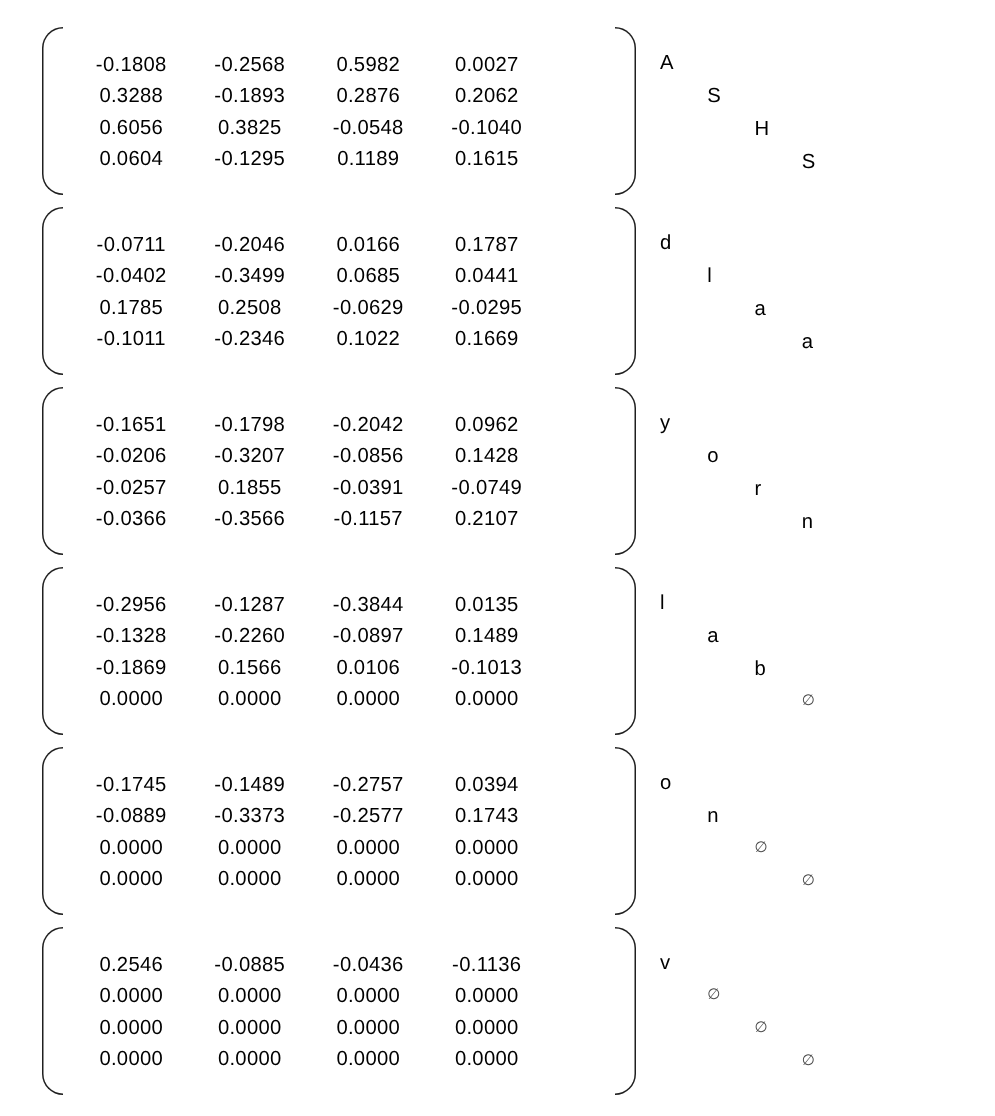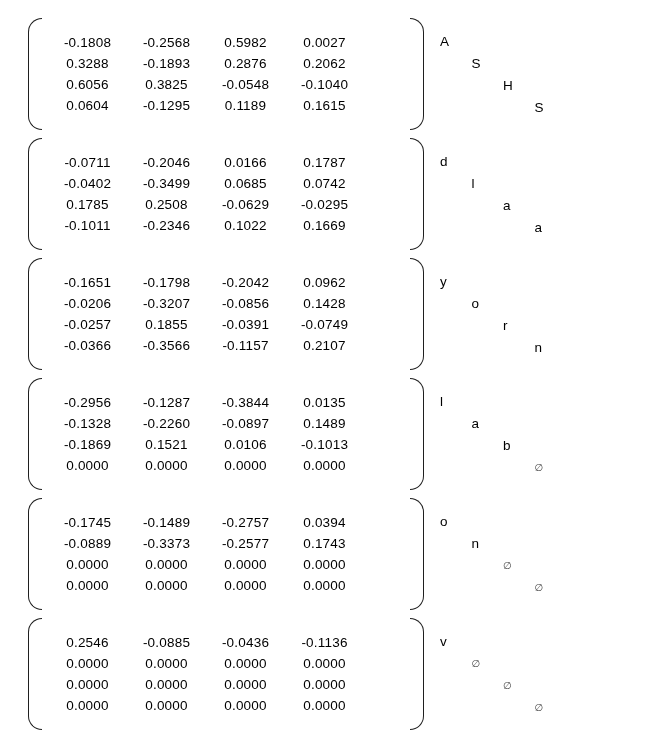--- a/index.html
+++ b/index.html
@@ -108,21 +108,21 @@
       <div class="block">
         <div class="paren paren-left"></div>
         <div class="grid">
           <div class="cell">-0.0711</div>
           <div class="cell">-0.2046</div>
           <div class="cell">0.0166</div>
           <div class="cell">0.1787</div>
           <div class="cell">-0.0402</div>
           <div class="cell">-0.3499</div>
           <div class="cell">0.0685</div>
-          <div class="cell">0.0742</div>
+          <div class="cell">0.0441</div>
           <div class="cell">0.1785</div>
           <div class="cell">0.2508</div>
           <div class="cell">-0.0629</div>
           <div class="cell">-0.0295</div>
           <div class="cell">-0.1011</div>
           <div class="cell">-0.2346</div>
           <div class="cell">0.1022</div>
           <div class="cell">0.1669</div>
         </div>
         <div class="paren paren-right"></div>
@@ -166,21 +166,21 @@
         <div class="grid">
           <div class="cell">-0.2956</div>
           <div class="cell">-0.1287</div>
           <div class="cell">-0.3844</div>
           <div class="cell">0.0135</div>
           <div class="cell">-0.1328</div>
           <div class="cell">-0.2260</div>
           <div class="cell">-0.0897</div>
           <div class="cell">0.1489</div>
           <div class="cell">-0.1869</div>
-          <div class="cell">0.1521</div>
+          <div class="cell">0.1566</div>
           <div class="cell">0.0106</div>
           <div class="cell">-0.1013</div>
           <div class="cell">0.0000</div>
           <div class="cell">0.0000</div>
           <div class="cell">0.0000</div>
           <div class="cell">0.0000</div>
         </div>
         <div class="paren paren-right"></div>
         <div class="letters">
           <span class="letter" style="left: 0px; top: 13px;">l</span>

